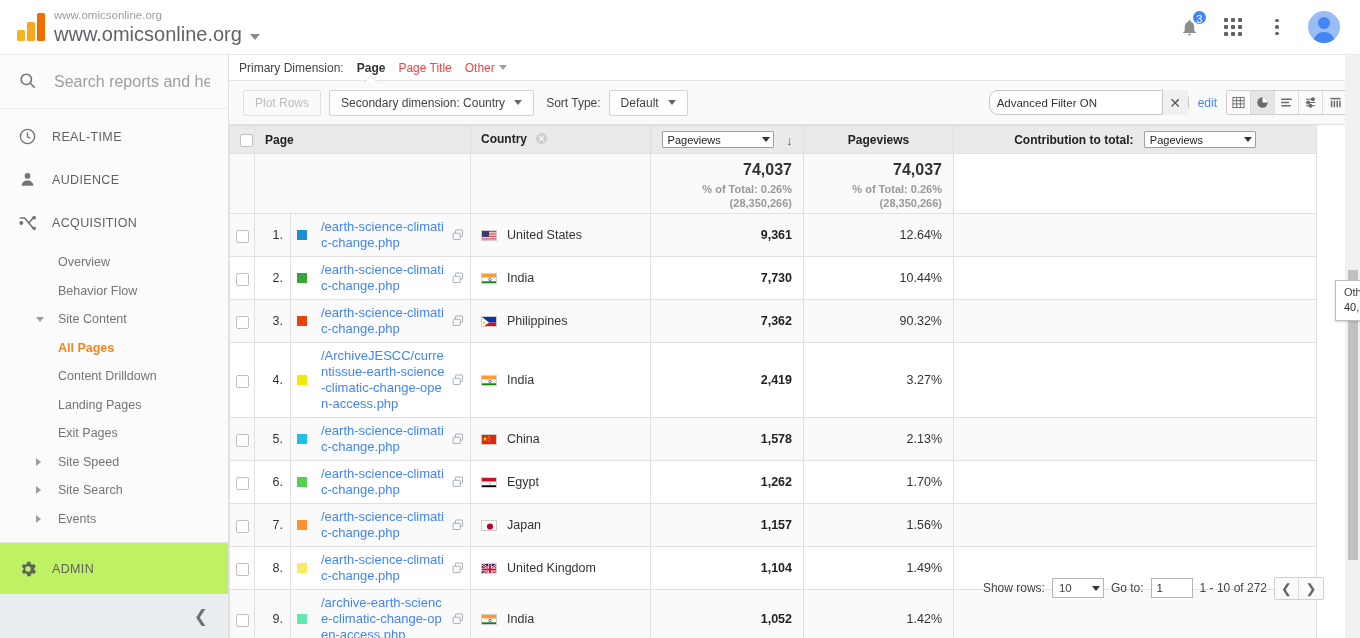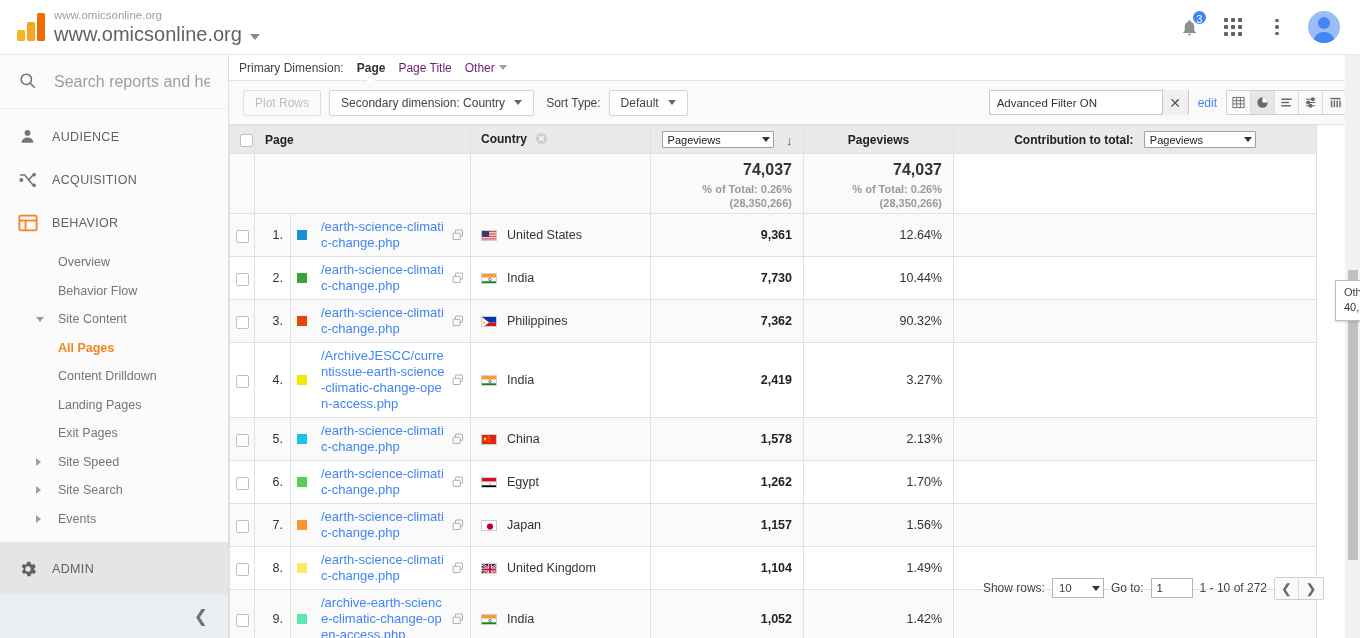--- a/index.html
+++ b/index.html
@@ -68,21 +68,21 @@
   .subitem .tri {
     position: absolute; left: 36px; width: 0; height: 0;
     border-top: 4px solid transparent; border-bottom: 4px solid transparent; border-left: 5px solid #9e9e9e;
   }
   .subitem .tri.down {
     border-left: 4px solid transparent; border-right: 4px solid transparent;
     border-top: 5px solid #9e9e9e; border-bottom: none;
   }
   .admin-row {
     position: absolute; bottom: 44px; left: 0; width: 228px; height: 52px;
-    border-top: 1px solid #e4e4e4; background: #e5e5e5;
+    border-top: 1px solid #e4e4e4; background: #bef264;
     display: flex; align-items: center; padding-left: 18px; cursor: pointer;
   }
   .admin-row .nav-ico { width: 34px; display: flex; align-items: center; }
   .admin-row span.lbl { font-size: 12.5px; letter-spacing: .35px; color: #616161; }
   .collapse-row {
     position: absolute; bottom: 0; left: 0; width: 228px; height: 44px;
     background: #e9eef0; display: flex; align-items: center; justify-content: flex-end; padding-right: 20px; cursor: pointer;
   }
   .chev-left { color: #6b7378; font-size: 17px; line-height: 1; }
 
@@ -99,41 +99,41 @@
   .primary-dim .sel::after {
     content: ""; position: absolute; left: 50%; margin-left: -6px; bottom: -8px;
     width: 0; height: 0; border-left: 6px solid transparent; border-right: 6px solid transparent;
     border-bottom: 7px solid #fff; z-index: 4;
   }
   .primary-dim .sel::before {
     content: ""; position: absolute; left: 50%; margin-left: -7px; bottom: -8px;
     width: 0; height: 0; border-left: 7px solid transparent; border-right: 7px solid transparent;
     border-bottom: 8px solid #e4e4e4; z-index: 3;
   }
-  .primary-dim a { color: #701a75; text-decoration: none; cursor: pointer; }
+  .primary-dim a { color: #ef4444; text-decoration: none; cursor: pointer; }
   .primary-dim .other-caret { display: inline-block; width: 0; height: 0; border-left: 4px solid transparent;
      border-right: 4px solid transparent; border-top: 5px solid #9aa0a6; margin-left: 4px; position: relative; top: -2px; }
 
   .ctrlbar {
     height: 44px; display: flex; align-items: center; padding-left: 14px; gap: 8px;
     background: #fafafa; border-bottom: 1px solid #e0e0e0; position: relative;
   }
   .btn {
     height: 26px; padding: 0 11px; border: 1px solid #d4d4d4; border-radius: 2px;
     background: #fff; font-size: 12px; color: #444; display: flex; align-items: center; cursor: pointer;
   }
   .btn.disabled { color: #bdbdbd; background: #fafafa; border-color: #e0e0e0; cursor: default; }
   .btn .caret { width: 0; height: 0; border-left: 4px solid transparent; border-right: 4px solid transparent;
     border-top: 5px solid #666; margin-left: 9px; }
   .sorttype-lbl { font-size: 12px; color: #444; margin-left: 4px; }
 
   .filter-wrap { position: absolute; right: 12px; display: flex; align-items: center; gap: 9px; }
   .filter-box {
     width: 200px; height: 25px; border: 1px solid #c6c6c6; background: #fff;
-    display: flex; align-items: center; border-radius: 1px;
+    display: flex; align-items: center; border-radius: 9px;
   }
   .filter-box input {
     border: none; outline: none; flex: 1; font-size: 11.5px; padding-left: 7px; color: #333;
     font-family: "Liberation Sans", sans-serif; background: transparent; width: 100%;
   }
   .filter-x {
     width: 26px; height: 25px; border-left: 1px solid #c6c6c6; background: #f0f0f0;
     display: flex; align-items: center; justify-content: center; font-size: 14px; color: #555; cursor: pointer;
   }
   .edit-lnk { color: #4285f4; font-size: 12px; cursor: pointer; text-decoration: none; }
@@ -269,48 +269,47 @@
         <circle cx="10.5" cy="10.5" r="6.5"></circle>
           <line x1="15.5" y1="15.5" x2="21" y2="21"></line>
       </svg>
     </span>
     <input type="text" placeholder="Search reports and help" style="">
   </div>
 
   <div class="nav-main">
     <div class="nav-item">
       <span class="nav-ico">
+        <svg width="19" height="19" viewBox="0 0 24 24" fill="none" stroke="#757575" stroke-width="1.7">
+          <circle cx="12" cy="12" r="9"></circle>
+            <path d="M12 7v5.3l3.4 2"></path>
+        </svg>
+      </span>
+      <span>REAL-TIME</span>
+    </div>
+    <div class="nav-item">
+      <span class="nav-ico">
         <svg width="19" height="19" viewBox="0 0 24 24" fill="#757575">
           <circle cx="12" cy="7.5" r="3.6"></circle>
             <path d="M4.6 20c0-4.1 3.4-6.6 7.4-6.6s7.4 2.5 7.4 6.6z"></path>
         </svg>
       </span>
       <span>AUDIENCE</span>
     </div>
     <div class="nav-item">
       <span class="nav-ico">
         <svg width="20" height="20" viewBox="0 0 24 24" fill="none" stroke="#757575" stroke-width="1.9">
           <path d="M3 6h5l5 6 5-6" stroke-linecap="round"></path>
             <path d="M13 12l5 6" stroke-linecap="round"></path>
           <circle cx="4" cy="12" r="2.4" fill="#757575" stroke="none"></circle>
           <circle cx="19.4" cy="5.6" r="2.2" fill="#757575" stroke="none"></circle>
           <circle cx="19.4" cy="18.4" r="2.2" fill="#757575" stroke="none"></circle>
         </svg>
       </span>
       <span>ACQUISITION</span>
-    </div>
-    <div class="nav-item active">
-      <span class="nav-ico">
-        <svg width="20" height="18" viewBox="0 0 24 22" fill="none" stroke="#f5841f" stroke-width="2.2">
-          <rect x="1.5" y="2" width="21" height="18" rx="1.5"></rect>
-            <line x1="1.5" y1="8" x2="22.5" y2="8"></line>
-          <line x1="9" y1="8" x2="9" y2="20"></line>
-        </svg>
-      </span>
-      <span>BEHAVIOR</span>
     </div>
   </div>
 
   <div class="subnav">
     <div class="subitem">
       <span>Overview</span>
     </div>
     <div class="subitem">
       <span>Behavior Flow</span>
     </div>

